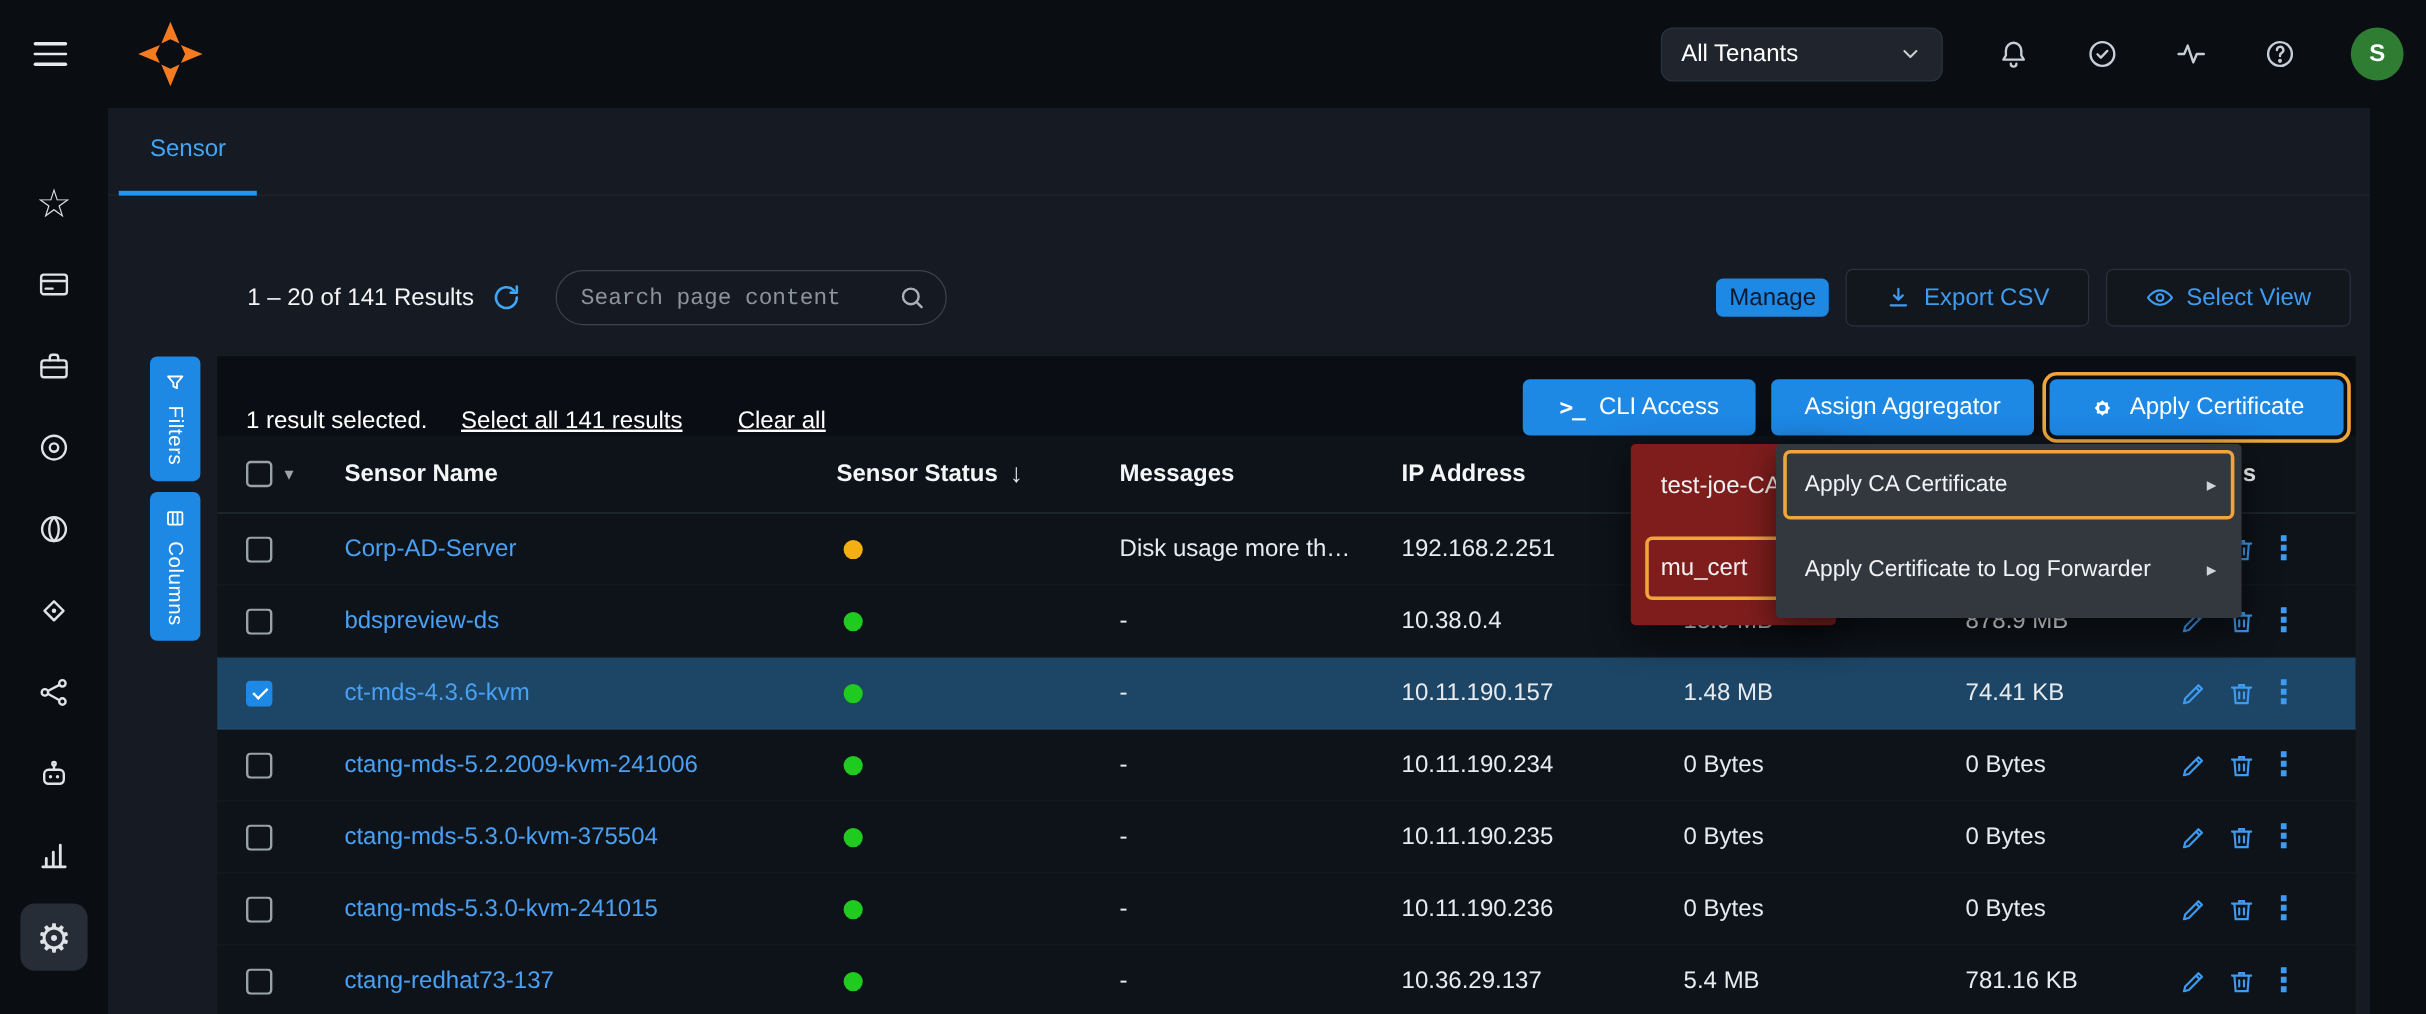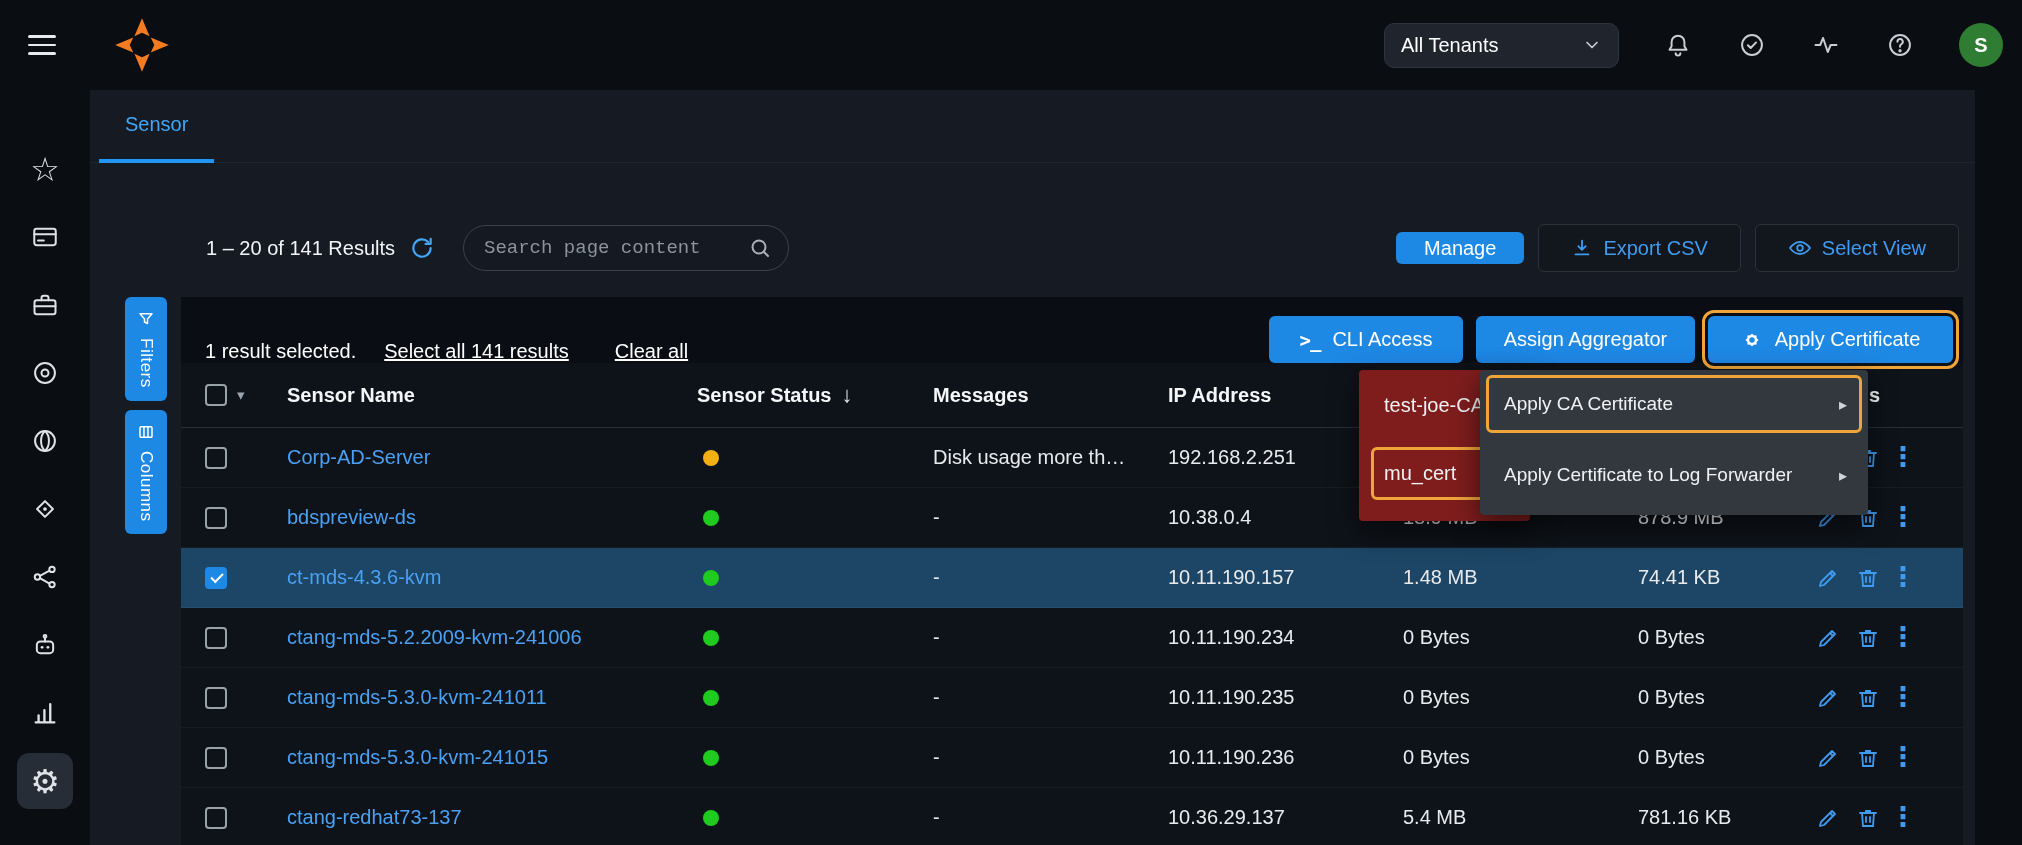--- a/index.html
+++ b/index.html
@@ -35,21 +35,21 @@
   .tab{margin-left:9px;height:73px;display:flex;align-items:center;padding:0 26px;
     color:#42a5f5;font-size:20px;border-bottom:4px solid #2196f3}
   .toolbar-row{position:absolute;left:116px;top:132px;right:63px;height:52px;display:flex;align-items:center}
   .summary{font-size:20px;color:#f2f4f6;white-space:nowrap}
   .refresh{margin-left:14px;width:26px;height:26px;color:#42a5f5}
   .search{margin-left:28px;width:326px;height:46px;border:1px solid #3b434d;border-radius:23px;
     display:flex;align-items:center;padding:0 16px 0 20px;background:#151a22}
   .search input{flex:1;background:transparent;border:none;outline:none;color:#e8eaed;font-size:19px;font-family:Liberation Mono, monospace}
   .search input::placeholder{color:#8b939c}
   .tb-actions{margin-left:auto;display:flex;gap:14px;align-items:center}
-  .btn-manage{height:32px;padding:0 28px;background:#1e88e5;border-radius:6px;color:#ffffff;font-size:20px;white-space:nowrap}
+  .btn-manage{height:32px;padding:0 11px;background:#1e88e5;border-radius:6px;color:#0f172a;font-size:20px;white-space:nowrap}
   .btn-ghost{height:48px;padding:0 32px;background:#12161d;border:1px solid #2b323c;border-radius:6px;
     color:#3f9bf0;font-size:20px;display:flex;align-items:center;gap:10px;white-space:nowrap}
 
   
   .vtabs{position:absolute;left:125px;top:297px;width:42px;display:flex;flex-direction:column;gap:9px;z-index:6}
   .vtab{background:#1e88e5;border-radius:6px;color:#fff;display:flex;flex-direction:column;
     align-items:center;padding:13px 0;gap:10px}
   .vtab .vtxt{writing-mode:vertical-rl;font-size:17px;letter-spacing:.5px}
 
   
@@ -482,21 +482,21 @@
         </span>
       <span class="act kebab">⋮</span>
     </div>
   </div>
 
   <div class="trow tgrid" data-selected="false">
     <div class="cell">
         <span class="cb" data-checked="false"></span>
       </div>
     <div class="cell">
-        <a class="link">ctang-mds-5.3.0-kvm-241011</a>
+        <a class="link">ctang-mds-5.3.0-kvm-375504</a>
       </div>
     <div class="cell">
         <span class="dot" data-status="green"></span>
       </div>
     <div class="cell">-</div>
     <div class="cell">10.11.190.235</div>
     <div class="cell">0 Bytes</div>
     <div class="cell">0 Bytes</div>
     <div class="c-actions">
       <span class="act">

